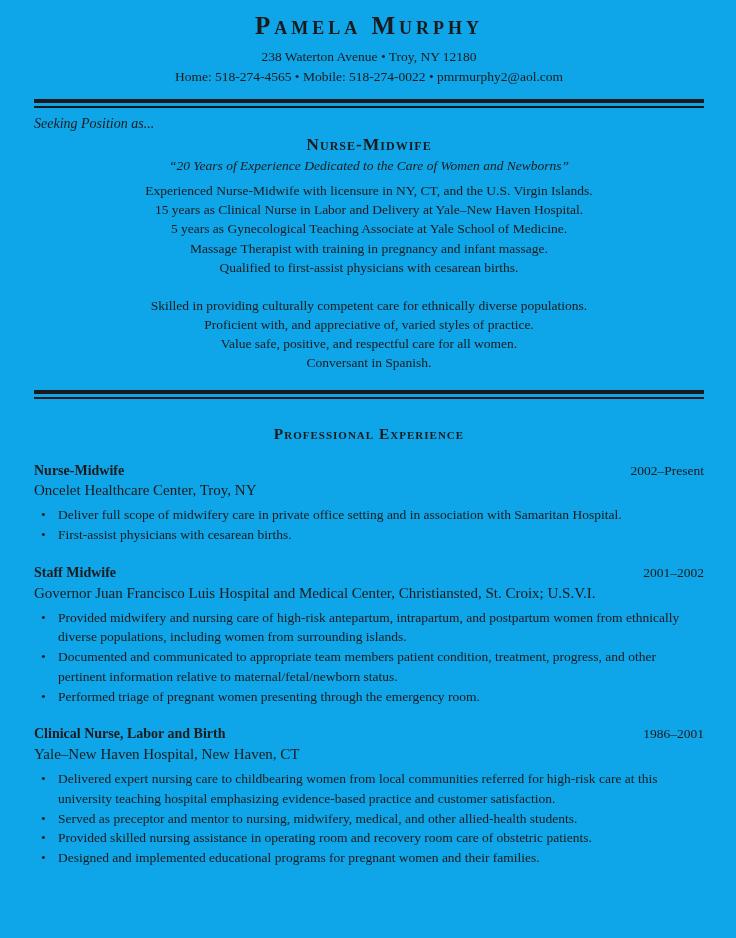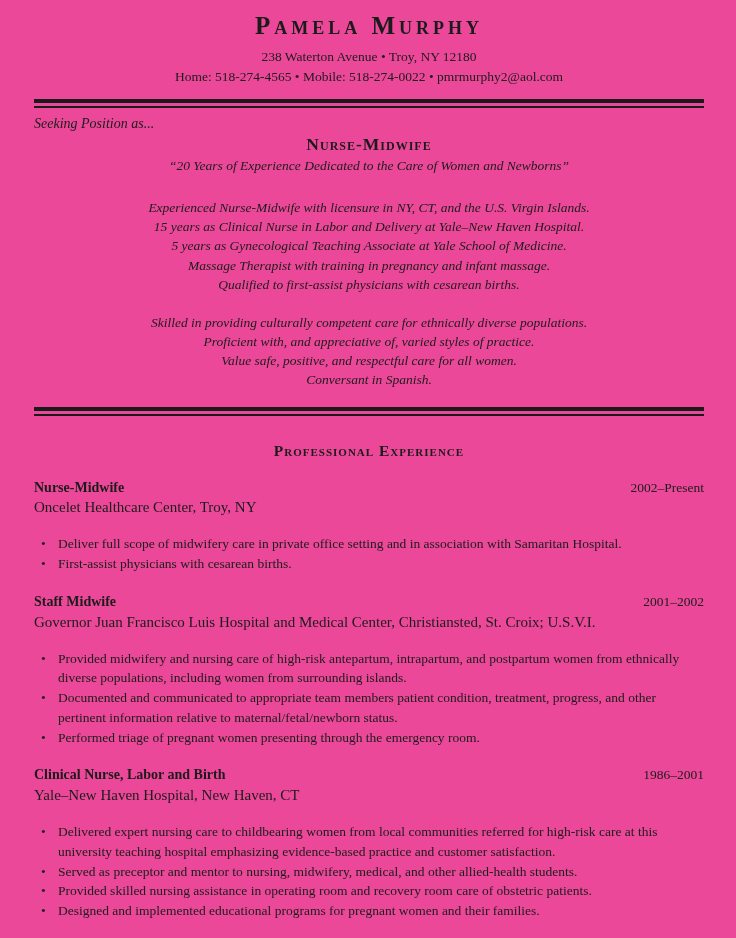--- a/index.html
+++ b/index.html
@@ -3,21 +3,21 @@
 <meta charset="utf-8">
 <style>
   * { margin: 0; padding: 0; box-sizing: border-box; }
   html, body { background: #ffffff; }
   body { font-family: "Liberation Serif", "DejaVu Serif", serif; }
 
   .page {
     width: 736px;
     height: 938px;
     margin: 0 auto;
-    background: #ec4899;
+    background: #0ea5e9;
     color: #1b1b1b;
     padding: 12px 20px 0 20px;
     overflow: hidden;
   }
   .inner { padding: 0 12px 0 14px; }
 
   
   .name {
     text-align: center;
     font-variant: small-caps;
@@ -56,21 +56,21 @@
     margin-top: 2px;
   }
   .tagline {
     text-align: center;
     font-style: italic;
     font-size: 13.5px;
     margin-top: 3px;
   }
 
   
-  .summary { margin-top: 24px; font-style: italic; }
+  .summary { margin-top: 7px; }
   .summary .sline {
     text-align: center;
     font-size: 13.5px;
     line-height: 1.42;
   }
   .summary-gap { height: 19px; }
 
   
   .section-heading {
     text-align: center;
@@ -85,21 +85,21 @@
   .job-title-row {
     display: flex;
     justify-content: space-between;
     align-items: baseline;
     font-weight: 700;
     font-size: 14px;
     line-height: 1.4;
   }
   .job-dates { font-weight: 400; font-size: 13.5px; }
   .job-company { font-size: 15px; line-height: 1.4; }
-  ul.bullets { list-style: none; margin-top: 16px; }
+  ul.bullets { list-style: none; margin-top: 4px; }
   ul.bullets li {
     position: relative;
     padding-left: 24px;
     font-size: 13.5px;
     line-height: 1.46;
   }
   ul.bullets li::before {
     content: "\2022";
     position: absolute;
     left: 7px;

